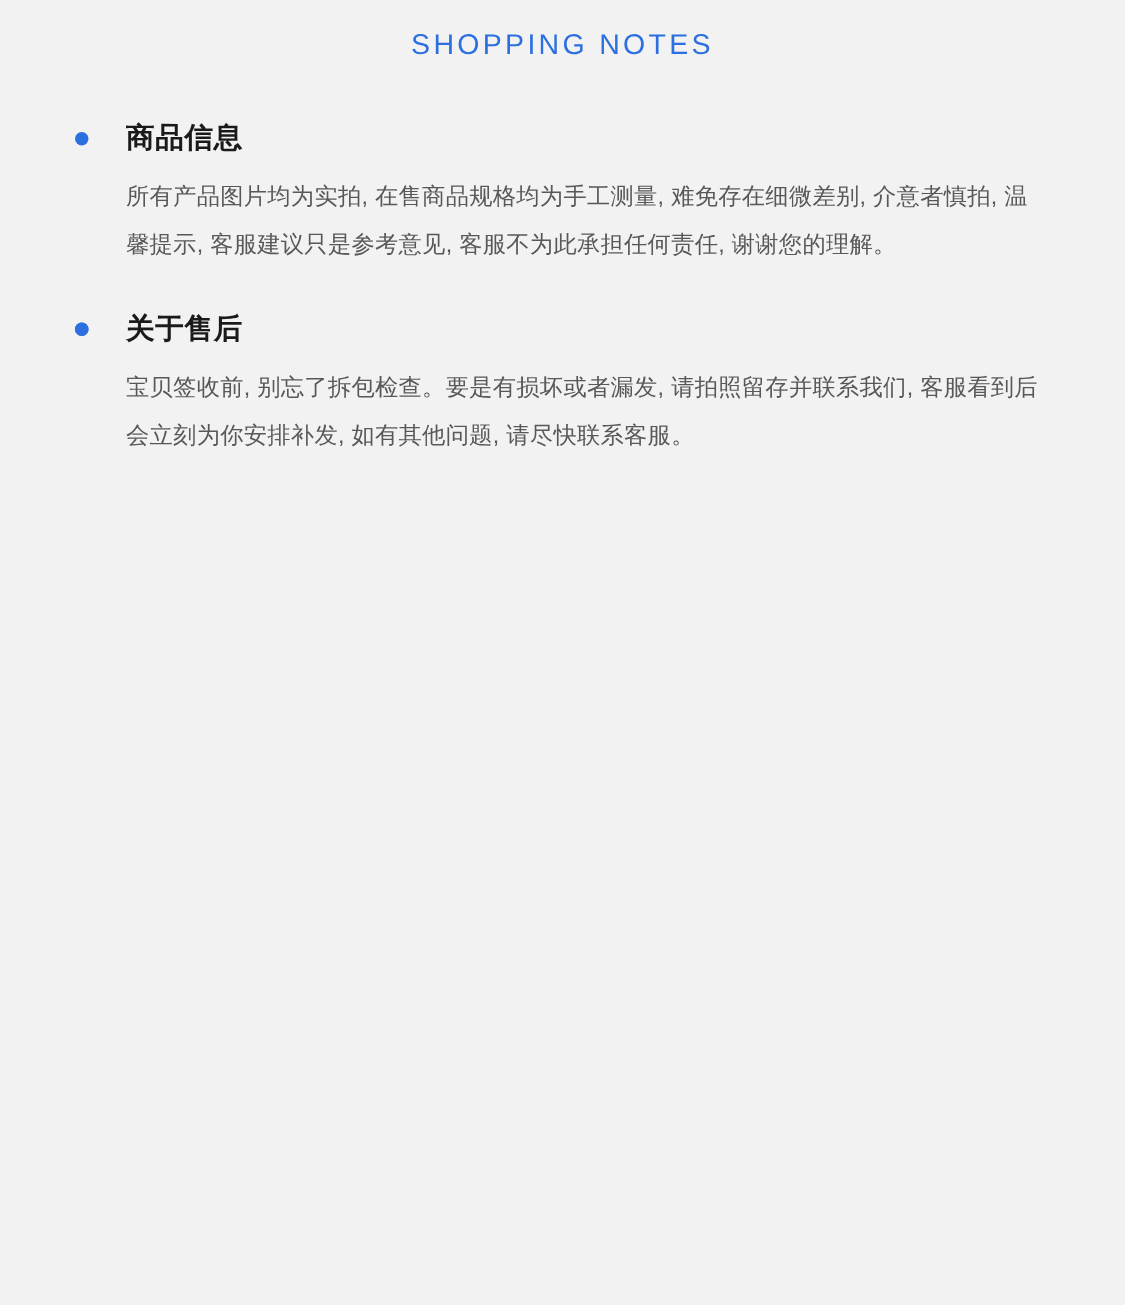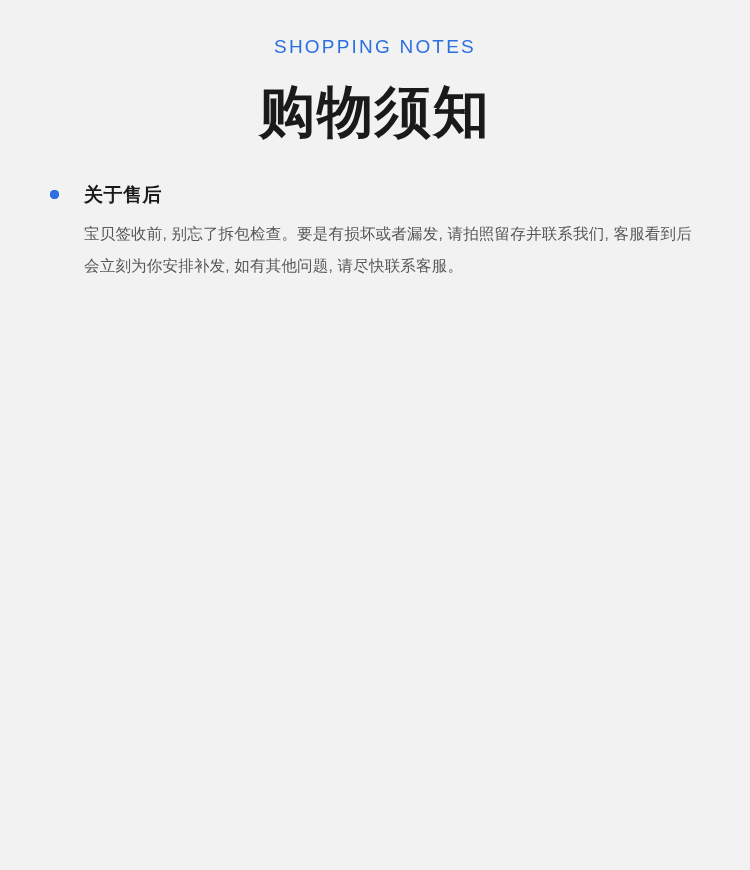--- a/index.html
+++ b/index.html
@@ -23,21 +23,21 @@
   }
   .header {
     text-align: center;
     padding-top: 18px;
   }
   .eyebrow {
     color: #2c6fe0;
     font-size: 19px;
     letter-spacing: 2.2px;
     font-weight: 400;
-    margin: 16px;
+    margin: 0;
     line-height: 1.4;
   }
   .main-title {
     color: #1a1a1a;
     font-size: 56px;
     font-weight: bold;
     letter-spacing: 2px;
     margin: 6px 0 0 0;
     line-height: 1.25;
   }
@@ -76,25 +76,29 @@
     letter-spacing: 0.2px;
   }
 </style>
 </head>
 <body>
 
 <div class="page">
 
   <div class="header">
     <p class="eyebrow">SHOPPING NOTES</p>
-    <h1 class="main-title">购物须知</h1>
   </div>
 
   <div class="notes">
 
+    <div class="note-item">
+      <span class="bullet"></span>
+      <p class="note-title">商品信息</p>
+      <p class="note-body">所有产品图片均为实拍, 在售商品规格均为手工测量, 难免存在细微差别, 介意者慎拍, 温馨提示, 客服建议只是参考意见, 客服不为此承担任何责任, 谢谢您的理解。</p>
+    </div>
 
     <div class="note-item">
       <span class="bullet"></span>
     </div>
 
     <div class="note-item">
       <span class="bullet"></span>
       <p class="note-title">关于售后</p>
       <p class="note-body">宝贝签收前, 别忘了拆包检查。要是有损坏或者漏发, 请拍照留存并联系我们, 客服看到后会立刻为你安排补发, 如有其他问题, 请尽快联系客服。</p>
     </div>

